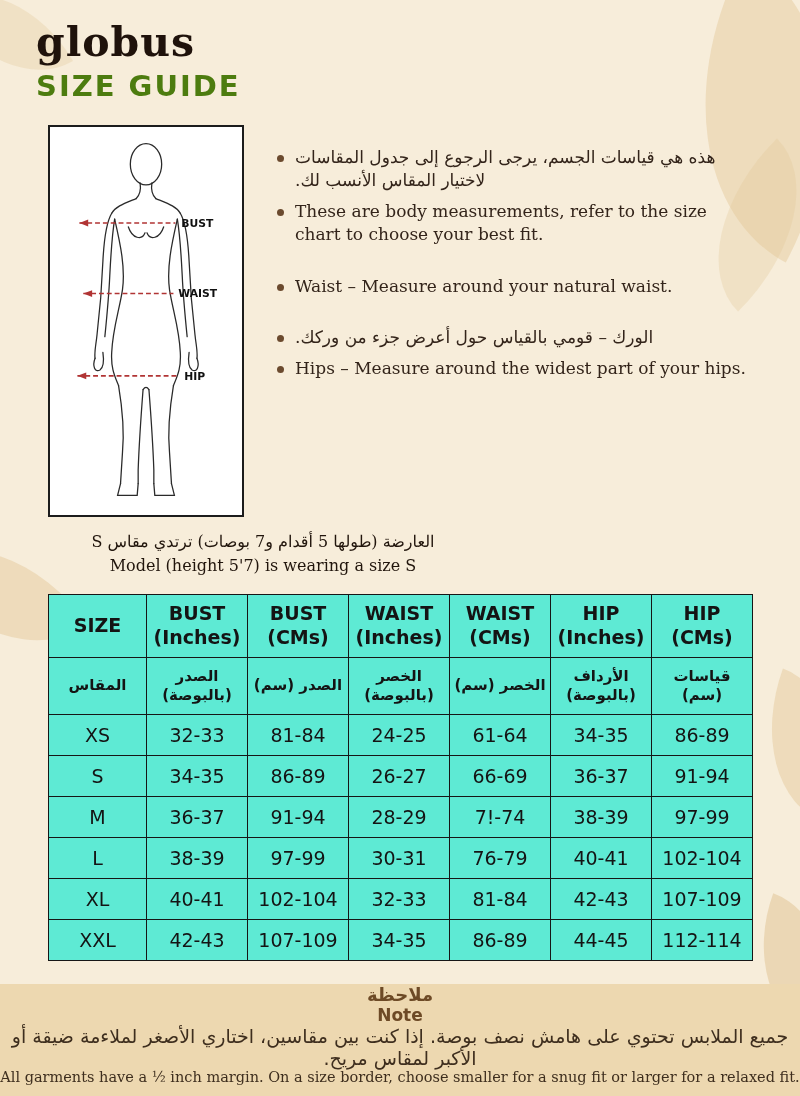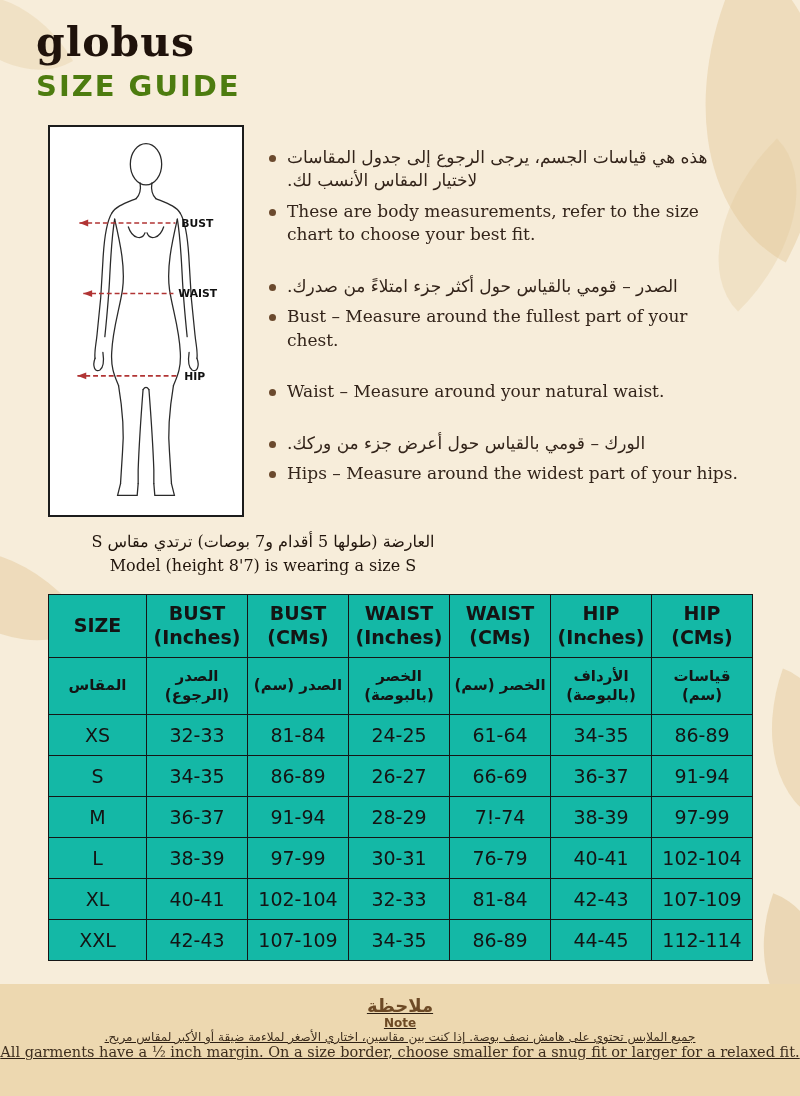--- a/index.html
+++ b/index.html
@@ -32,54 +32,54 @@
   }
 
   .figure-box {
     position:absolute; left:48px; top:125px;
     width:196px; height:392px;
     background:#ffffff; border:2px solid #1c1c1c;
     box-sizing:border-box;
   }
   .figure-box svg { display:block; }
 
-  .instructions { position:absolute; left:269px; top:146px; width:474px; }
+  .instructions { position:absolute; left:277px; top:146px; width:474px; }
   .inst-group { margin-bottom:28px; }
   .inst-item { display:flex; gap:11px; margin-bottom:7px; }
   .bullet { width:7px; height:7px; border-radius:50%; background:#6b4a2e; margin-top:9px; flex:none; }
   .inst-item p {
     margin:0; font-size:17px; line-height:1.38; text-align:left;
     font-family:"DejaVu Serif", serif; color:#33241a;
   }
 
   .model-note { position:absolute; left:48px; top:531px; width:430px; }
   .model-note p { margin:0 0 2px 0; font-size:16px; line-height:1.4; text-align:center;
     font-family:"DejaVu Serif", serif; color:#21150c; }
 
   table.size-table {
     position:absolute; left:48px; top:594px; width:704px;
-    border-collapse:collapse; background:#14b8a6; table-layout:fixed;
+    border-collapse:collapse; background:#5eead4; table-layout:fixed;
   }
   .size-table th, .size-table td {
     border:1.5px solid #161616; text-align:center; vertical-align:middle;
     padding:0; color:#141414;
   }
   .size-table .hdr-en th { height:62px; font-size:19px; font-weight:700; white-space:pre-line; line-height:1.25; }
   .size-table .hdr-ar th { height:56px; font-size:15px; font-weight:700; white-space:pre-line; line-height:1.3; }
   .size-table .data-row td { height:40px; font-size:19px; font-weight:400; }
   .size-table .data-row td.size-cell { font-weight:400; }
 
   .footer {
     position:absolute; left:0; bottom:0; width:100%; height:112px;
-    background:#edd8b0; text-align:center; box-sizing:border-box; padding-top:11px;text-decoration:underline;
+    background:#edd8b0; text-align:center; box-sizing:border-box; padding-top:0;
   }
   .footer p { margin:0; }
   .footer-heading-ar { font-size:18px; font-weight:700; color:#6d4a26; }
-  .footer-heading-en { font-size:12px; font-weight:700; color:#6d4a26; margin-top:2px; }
-  .footer-note-ar { font-size:12px; color:#3e2e1e; margin-top:6px; }
+  .footer-heading-en { font-size:17px; font-weight:700; color:#6d4a26; margin-top:2px; }
+  .footer-note-ar { font-size:19px; color:#3e2e1e; margin-top:6px; }
   .footer-note-en { font-size:14.5px; color:#3e2e1e; margin-top:3px; font-family:"DejaVu Serif", serif; }
 </style>
 </head>
 <body>
 
 <div class="leaf leaf-tr"></div>
 <div class="leaf leaf-tr2"></div>
 <div class="leaf leaf-tl"></div>
 <div class="leaf leaf-ml"></div>
 <div class="leaf leaf-mr"></div>
@@ -152,48 +152,38 @@
       <p dir="rtl" lang="ar">هذه هي قياسات الجسم، يرجى الرجوع إلى جدول المقاسات لاختيار المقاس الأنسب لك.</p>
     </div>
     <div class="inst-item">
       <span class="bullet"></span>
       <p>These are body measurements, refer to the size chart to choose your best fit.</p>
     </div>
   </div>
   <div class="inst-group">
     <div class="inst-item">
       <span class="bullet"></span>
-      <p dir="rtl" lang="ar">الصدر – قومي بالقياس حول أكثر جزء امتلاءً من صدرك.</p>
-    </div>
-    <div class="inst-item">
-      <span class="bullet"></span>
-      <p>Bust – Measure around the fullest part of your chest.</p>
+      <p>Waist – Measure around your natural waist.</p>
     </div>
   </div>
   <div class="inst-group">
     <div class="inst-item">
       <span class="bullet"></span>
-      <p>Waist – Measure around your natural waist.</p>
-    </div>
-  </div>
-  <div class="inst-group">
-    <div class="inst-item">
-      <span class="bullet"></span>
       <p dir="rtl" lang="ar">الورك – قومي بالقياس حول أعرض جزء من وركك.</p>
     </div>
     <div class="inst-item">
       <span class="bullet"></span>
       <p>Hips – Measure around the widest part of your hips.</p>
     </div>
   </div>
 </div>
 
 <div class="model-note">
   <p dir="rtl" lang="ar">العارضة (طولها 5 أقدام و7 بوصات) ترتدي مقاس S</p>
-  <p>Model (height 8'7) is wearing a size S</p>
+  <p>Model (height 5'7) is wearing a size S</p>
 </div>
 
 <table class="size-table">
   <colgroup>
     <col style="width:98px">
       <col style="width:101px">
       <col style="width:101px">
       <col style="width:101px">
       <col style="width:101px">
       <col style="width:101px">
@@ -211,21 +201,21 @@
     <th>WAIST
 (CMs)</th>
     <th>HIP
 (Inches)</th>
     <th>HIP
 (CMs)</th>
   </tr>
   <tr class="hdr-ar">
     <th dir="rtl" lang="ar">المقاس</th>
     <th dir="rtl" lang="ar">الصدر
-(الرجوع)</th>
+(بالبوصة)</th>
     <th dir="rtl" lang="ar">الصدر (سم)</th>
     <th dir="rtl" lang="ar">الخصر
 (بالبوصة)</th>
     <th dir="rtl" lang="ar">الخصر (سم)</th>
     <th dir="rtl" lang="ar">الأرداف
 (بالبوصة)</th>
     <th dir="rtl" lang="ar">قياسات (سم)</th>
   </tr>
   <tr class="data-row">
     <td class="size-cell">XS</td>

